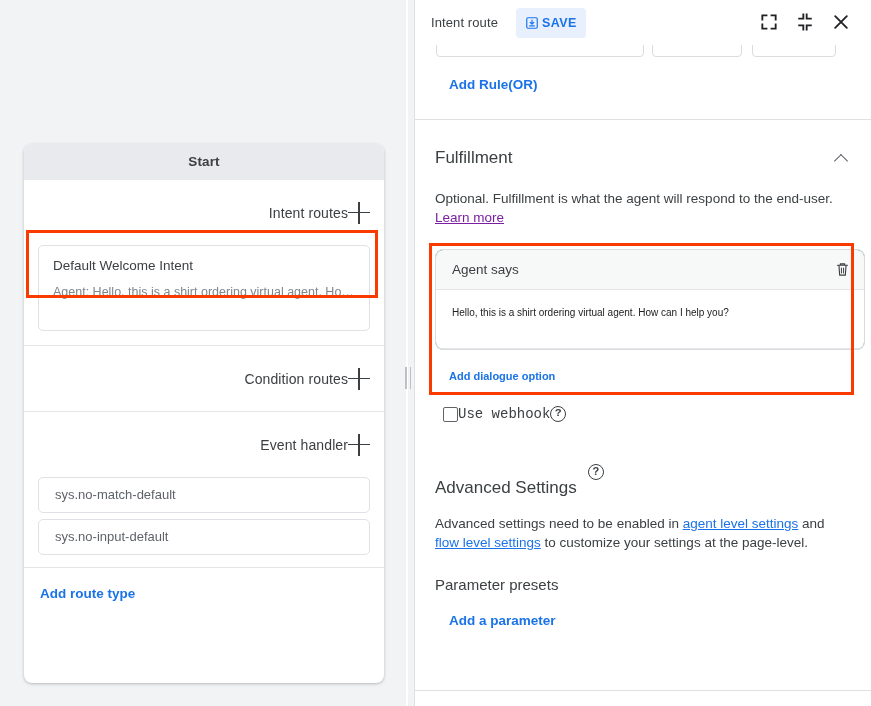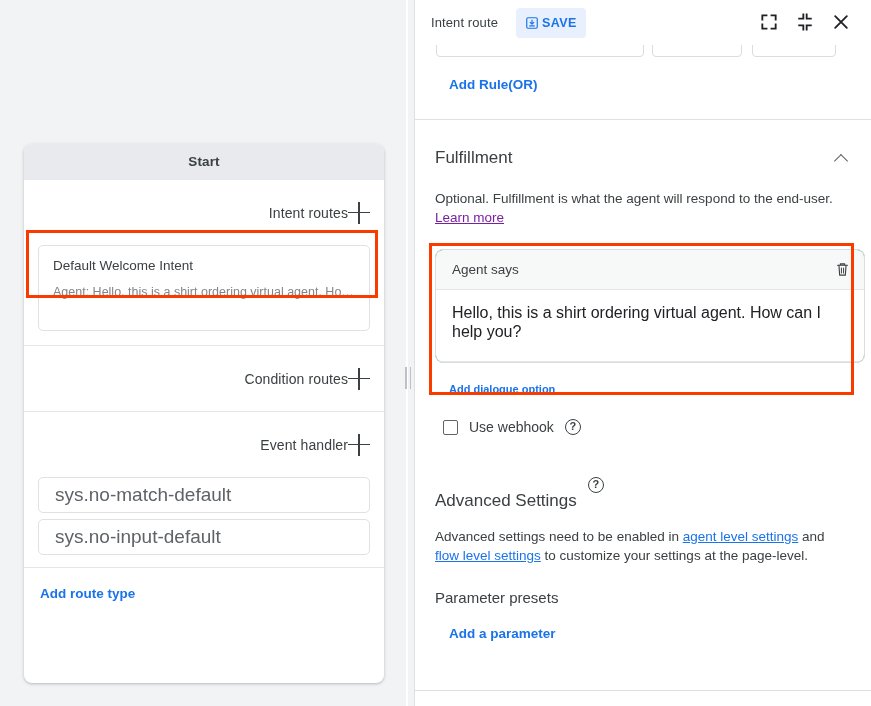--- a/index.html
+++ b/index.html
@@ -72,21 +72,21 @@
     border: 3px solid #f93b00;
     pointer-events: none;
     z-index: 5;
   }
 
   .handler-list { padding: 0 14px 12px 14px; }
   .handler-pill {
     border: 1px solid #dfe1e5; border-radius: 5px;
     height: 36px; line-height: 34px;
     padding: 0 0 0 16px;
-    font-size: 19px; color: #5f6368;
+    font-size: 13px; color: #5f6368;
     margin-bottom: 6px;
     background: #fff;
   }
   .handler-pill:last-child { margin-bottom: 0; }
 
   #add-route-type {
     padding: 18px 0 0 16px;
     font-size: 13.5px; color: #1a73e8; font-weight: bold;
     cursor: pointer;
   }
@@ -190,44 +190,45 @@
     background: #15803d;
   }
   #agent-says-head {
     background: #f7f8f8;
     height: 40px; display:flex; align-items:center; justify-content: space-between;
     padding: 0 13px 0 16px;
     border-bottom: 1px solid #e4e6e8;
   }
   #agent-says-label { font-size: 13.5px; color: #3c4043; }
   #agent-says-text {
-    padding: 13px 16px 20px 16px;
-    font-size: 16px; color: #202124; line-height: 19px;
+    padding: 13px 16px 26px 16px;
+    font-size: 10px; color: #202124; line-height: 19px;
     border-bottom: 1px solid #e4e6e8;
     background: #fff;
   }
   #agent-dialogue-input {
     background: #f7f8f8;
     padding: 15px 16px 16px 16px;
     font-size: 13.5px; color: #9aa0a6;
     cursor: text;
   }
   #agent-highlight {
     position: absolute; left: -6px; top: -6px;
     width: 425px; height: 152px;
     border: 3px solid #f93b00; pointer-events: none; z-index: 4;
   }
 
   #add-dialogue-option {
     padding: 20px 0 0 34px;
     font-size: 11px; color: #1a73e8; font-weight: bold; cursor:pointer;
   }
   #use-webhook-row {
-    display:flex; align-items:center; gap: 11px;
+    display:flex; align-items:center; 
     padding: 24px 0 0 28px;
+    font-family: Liberation Mono, monospace;
   }
   .checkbox-box {
     width: 15px; height: 15px; border: 1.8px solid #5f6368; border-radius: 2px;
     cursor: pointer;
   }
   #use-webhook-label { font-size: 14px; color: #3c4043; }
   .help-icon {
     width: 16px; height: 16px; border: 1.4px solid #3c4043; border-radius: 50%;
     font-size: 11px; line-height: 13.5px; text-align: center; color: #3c4043;
     cursor: pointer; font-weight: bold;

